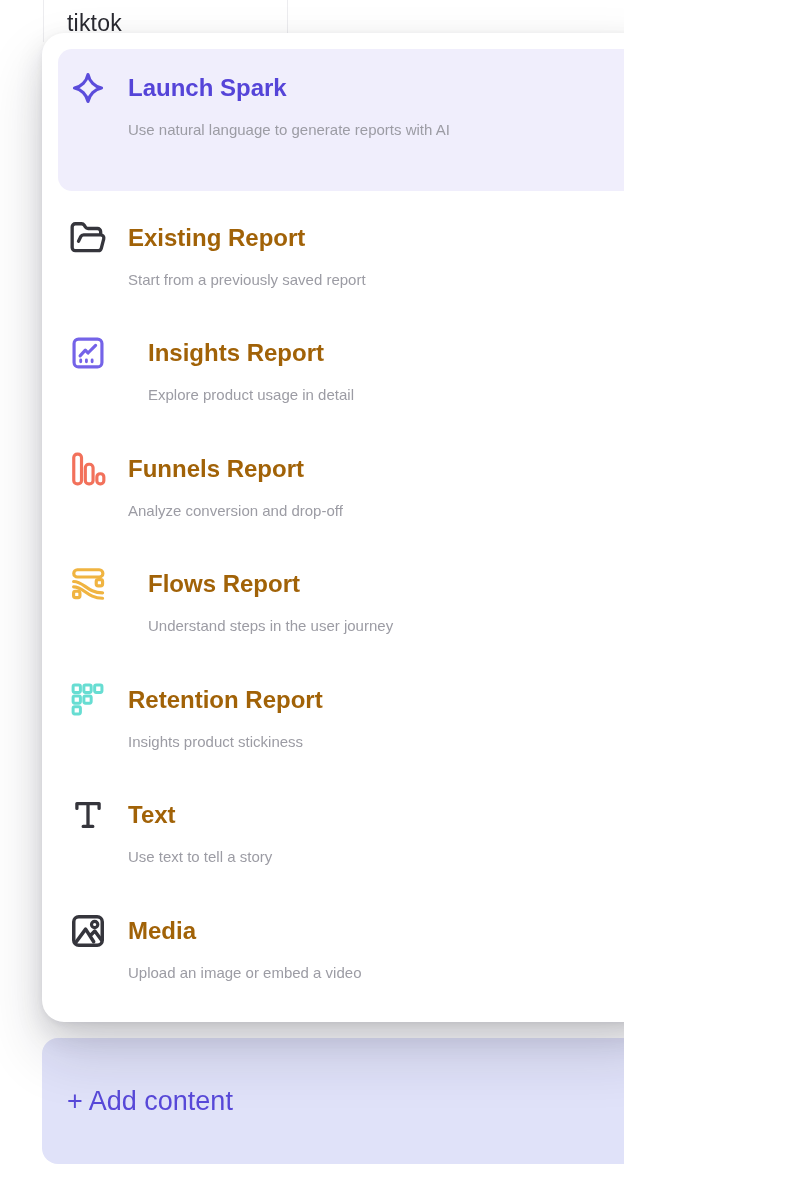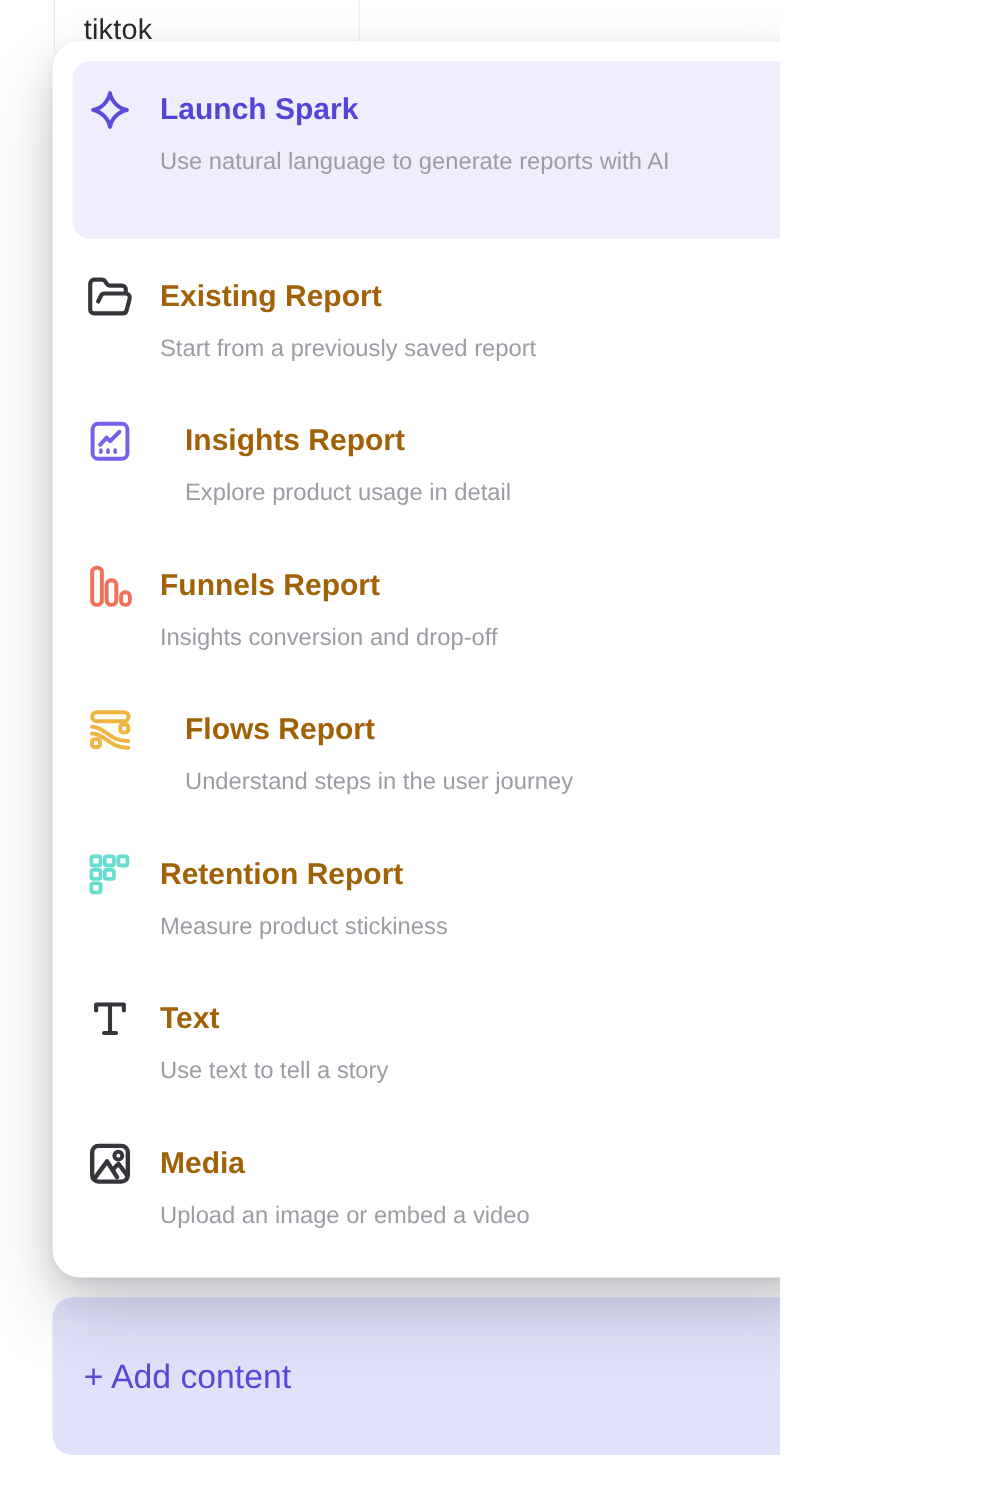--- a/index.html
+++ b/index.html
@@ -37,21 +37,21 @@
     background:#f0eefc;border-radius:14px;
   }
   .row{
     position:absolute;left:26px;width:596px;display:flex;gap:20px;
     align-items:flex-start;cursor:pointer;
   }
   .ic{width:40px;height:40px;display:flex;align-items:center;justify-content:center;flex:none;}
   .tx{padding-top:6px;width:505px;}
   .t{font-size:24px;font-weight:600;color:#a16207;line-height:28px;}
   .t.purple{color:#5544d8;}
-  .s{font-size:19px;color:#9c9ca4;line-height:32px;margin-top:12px;font-weight:400;}
+  .s{font-size:15px;color:#9c9ca4;line-height:32px;margin-top:12px;font-weight:400;}
 </style>
 </head>
 <body>
 
 <div id="screen">
 
   <div class="bg-vline" style="left:43px;top:0;height:42px;"></div>
   <div class="bg-vline" style="left:287px;top:0;height:38px;"></div>
   <div class="bg-card-title">tiktok</div>
   <div class="bg-hline" style="left:664px;top:49px;width:124px;"></div>
@@ -107,21 +107,21 @@
     <div class="row" style="top:416px;">
       <div class="ic">
         <svg width="38" height="38" viewBox="0 0 24 24" fill="none">
           <rect x="3" y="2.6" width="4.9" height="18.8" rx="2.2" stroke="#f2715b" stroke-width="2"></rect>
           <rect x="10.3" y="9" width="4.9" height="12.4" rx="2.2" stroke="#f2715b" stroke-width="2"></rect>
           <rect x="17.6" y="15" width="4.4" height="6.4" rx="2" stroke="#f2715b" stroke-width="2"></rect>
         </svg>
       </div>
       <div class="tx">
         <div class="t">Funnels Report</div>
-        <div class="s">Insights conversion and drop-off</div>
+        <div class="s">Analyze conversion and drop-off</div>
       </div>
     </div>
 
     <div class="row" style="top:531px;gap:40px;">
       <div class="ic">
         <svg width="38" height="38" viewBox="0 0 24 24" fill="none">
           <rect x="3" y="3" width="18.4" height="4.6" rx="2.3" stroke="#f0b441" stroke-width="2"></rect>
           <path d="M2.9 10.4 C9.5 10.4 11.5 17.6 21.2 17.6" stroke="#f0b441" stroke-width="2" stroke-linecap="round"></path>
           <path d="M2.9 13.8 C9.5 13.8 11.5 21 21.2 21" stroke="#f0b441" stroke-width="2" stroke-linecap="round"></path>
           <rect x="17.2" y="9.2" width="4" height="4" rx="1.2" stroke="#f0b441" stroke-width="2"></rect>
@@ -140,21 +140,21 @@
           <rect x="2.6" y="2.6" width="4.6" height="4.6" rx="1" stroke="#67ddd2" stroke-width="1.9"></rect>
           <rect x="9.4" y="2.6" width="4.6" height="4.6" rx="1" stroke="#67ddd2" stroke-width="1.9"></rect>
           <rect x="16.2" y="2.6" width="4.6" height="4.6" rx="1" stroke="#67ddd2" stroke-width="1.9"></rect>
           <rect x="2.6" y="9.4" width="4.6" height="4.6" rx="1" stroke="#67ddd2" stroke-width="1.9"></rect>
           <rect x="9.4" y="9.4" width="4.6" height="4.6" rx="1" stroke="#67ddd2" stroke-width="1.9"></rect>
           <rect x="2.6" y="16.2" width="4.6" height="4.6" rx="1" stroke="#67ddd2" stroke-width="1.9"></rect>
         </svg>
       </div>
       <div class="tx">
         <div class="t">Retention Report</div>
-        <div class="s">Measure product stickiness</div>
+        <div class="s">Insights product stickiness</div>
       </div>
     </div>
 
     <div class="row" style="top:762px;">
       <div class="ic">
         <svg width="36" height="36" viewBox="0 0 24 24" fill="none">
           <path d="M4.6 4.4 H19.4 M4.6 4.4 V7.6 M19.4 4.4 V7.6 M12 4.4 V19.6 M8.8 19.6 H15.2" stroke="#35353c" stroke-width="2.2" stroke-linecap="round" stroke-linejoin="round"></path>
         </svg>
       </div>
       <div class="tx">

